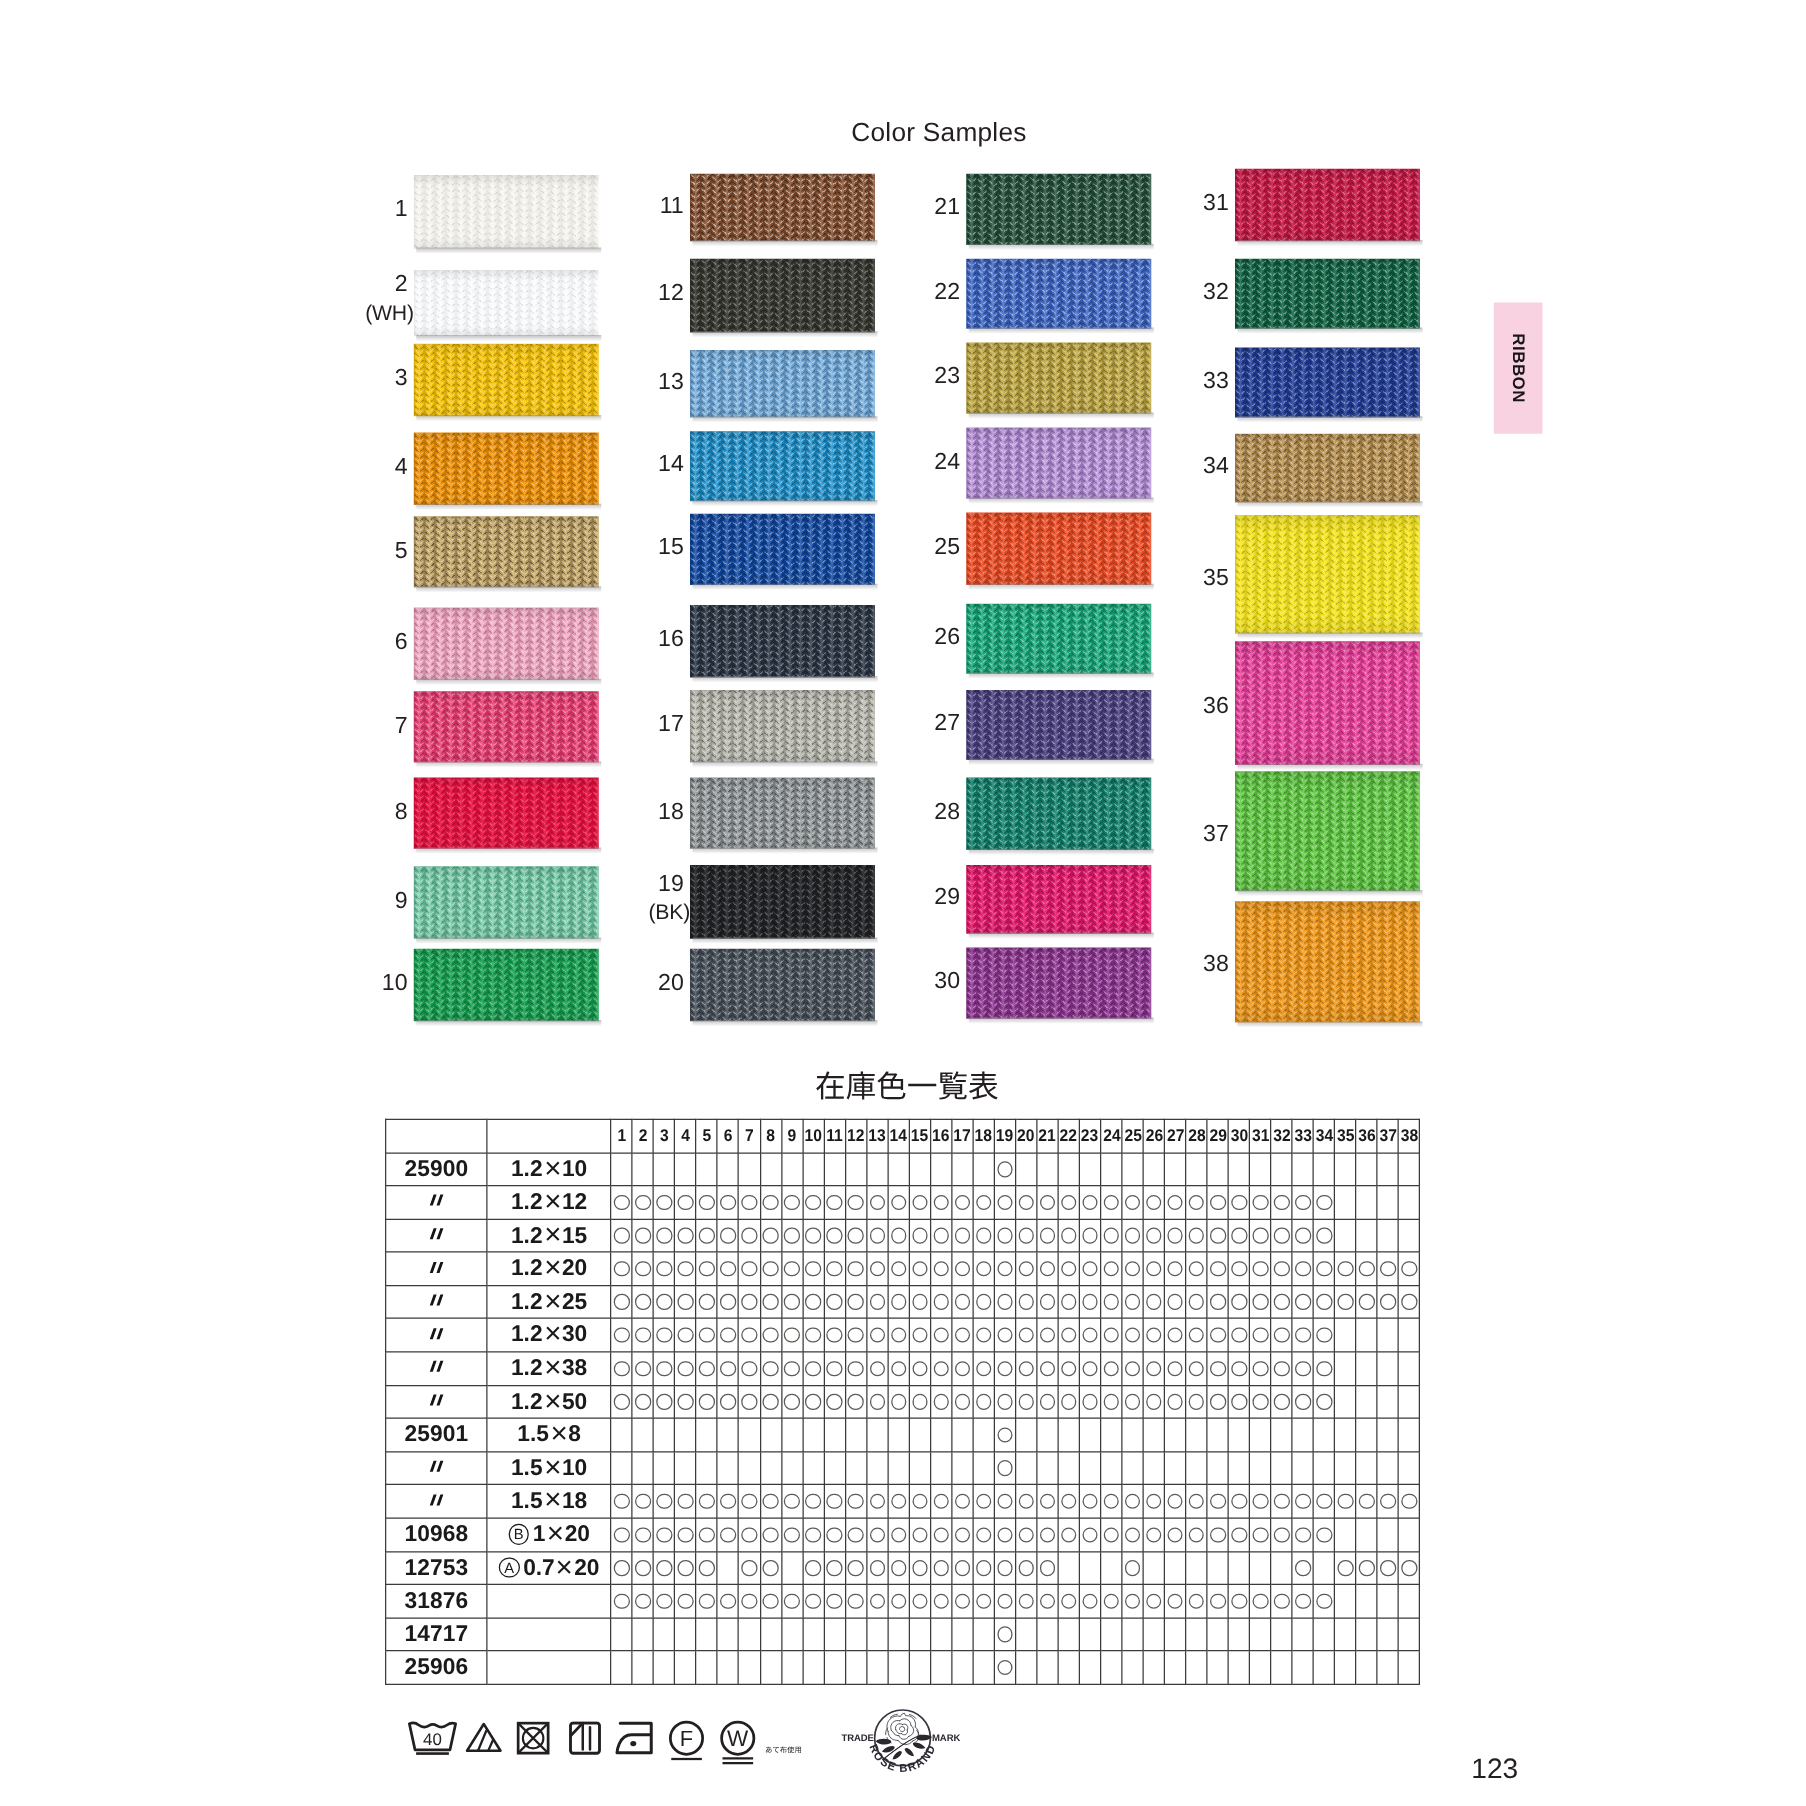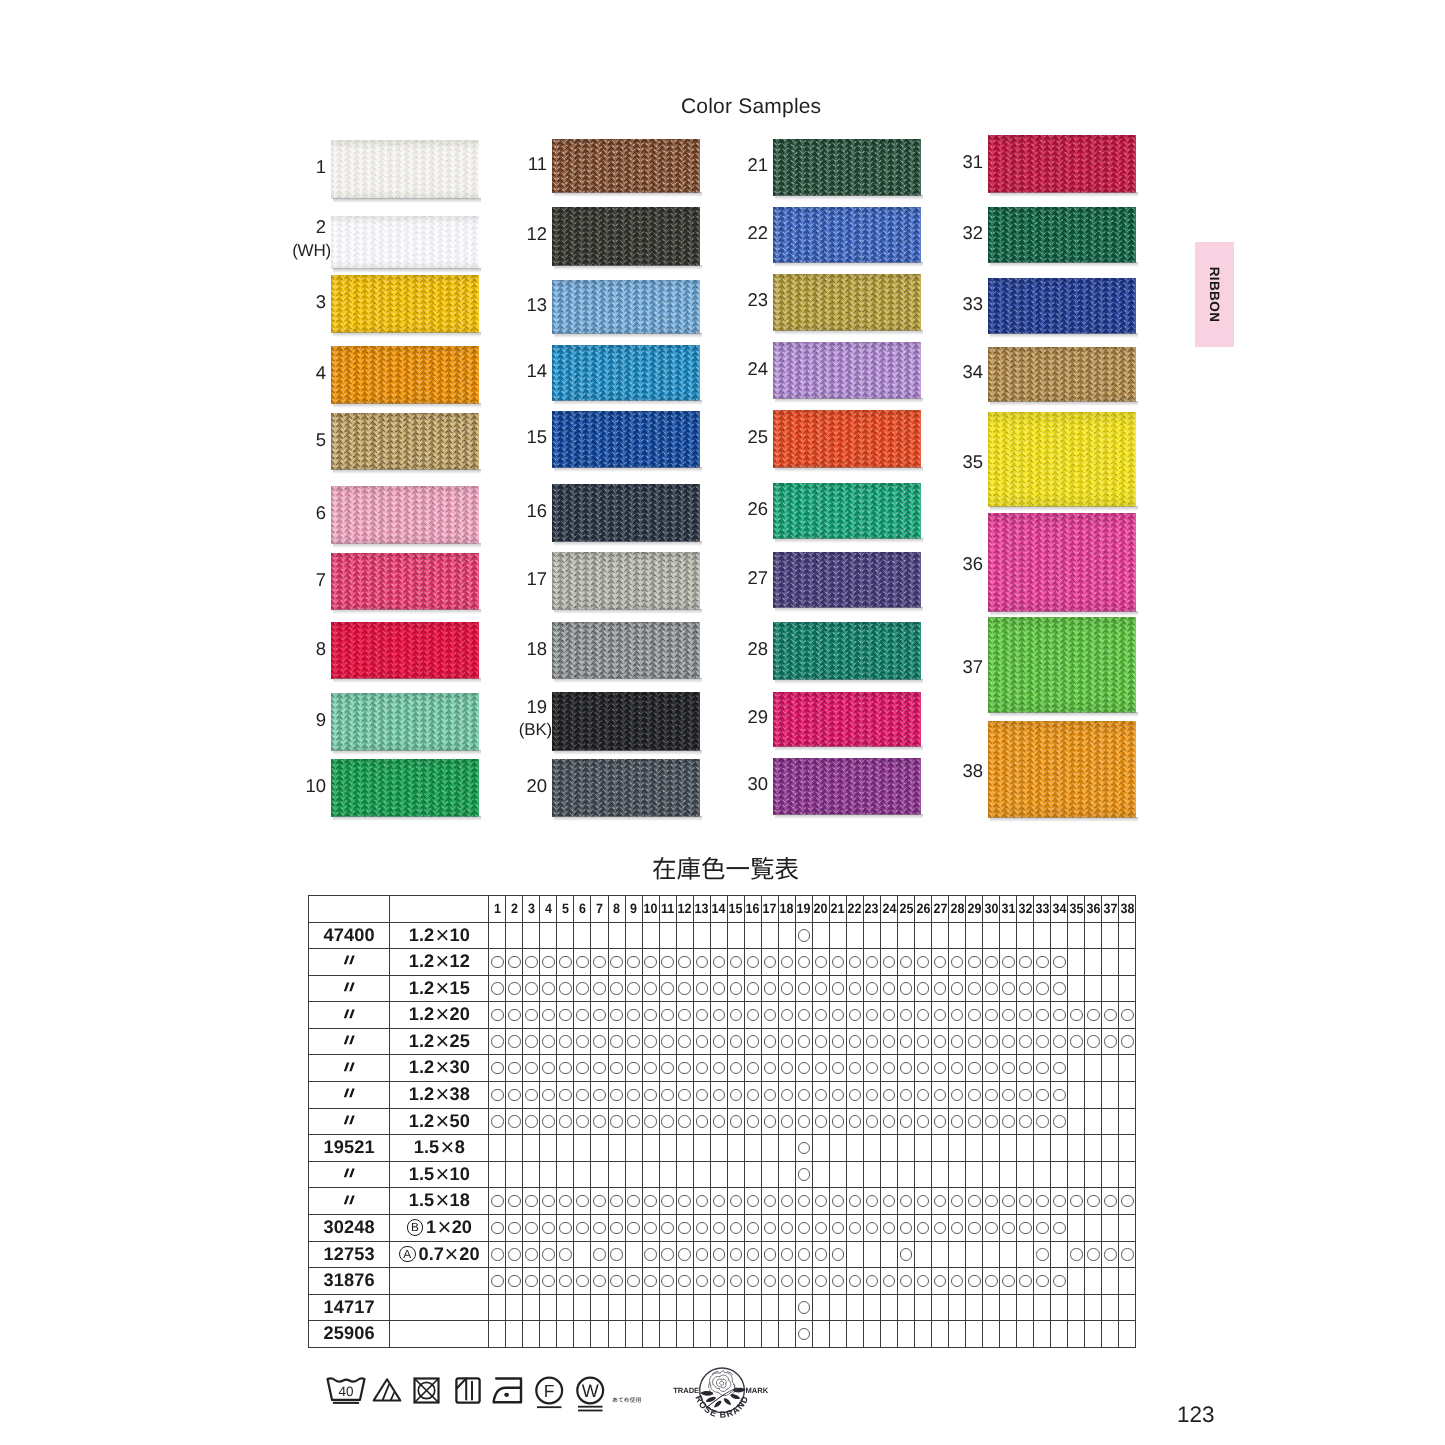--- a/index.html
+++ b/index.html
@@ -563,21 +563,21 @@
           <td class="c-n">31</td>
           <td class="c-n">32</td>
           <td class="c-n">33</td>
           <td class="c-n">34</td>
           <td class="c-n">35</td>
           <td class="c-n">36</td>
           <td class="c-n">37</td>
           <td class="c-n">38</td>
         </tr>
 <tr>
-          <td class="c-code">47400</td>
+          <td class="c-code">25900</td>
           <td class="c-spec"><span class="spec-txt">1.2<span class="mulx"><b>×</b></span>10</span></td>
           <td class="c-n"></td>
           <td class="c-n"></td>
           <td class="c-n"></td>
           <td class="c-n"></td>
           <td class="c-n"></td>
           <td class="c-n"></td>
           <td class="c-n"></td>
           <td class="c-n"></td>
           <td class="c-n"></td>
@@ -1442,21 +1442,21 @@
           </td>
           <td class="c-n mk">
             <i></i>
           </td>
           <td class="c-n"></td>
           <td class="c-n"></td>
           <td class="c-n"></td>
           <td class="c-n"></td>
         </tr>
 <tr>
-          <td class="c-code">19521</td>
+          <td class="c-code">25901</td>
           <td class="c-spec"><span class="spec-txt">1.5<span class="mulx"><b>×</b></span>8</span></td>
           <td class="c-n"></td>
           <td class="c-n"></td>
           <td class="c-n"></td>
           <td class="c-n"></td>
           <td class="c-n"></td>
           <td class="c-n"></td>
           <td class="c-n"></td>
           <td class="c-n"></td>
           <td class="c-n"></td>
@@ -1662,21 +1662,21 @@
             <i></i>
           </td>
           <td class="c-n mk">
             <i></i>
           </td>
           <td class="c-n mk">
             <i></i>
           </td>
         </tr>
 <tr>
-          <td class="c-code">30248</td>
+          <td class="c-code">10968</td>
           <td class="c-spec"><span class="circ-let"><span class="cl-in">B</span></span><span class="spec-txt">1<span class="mulx"><b>×</b></span>20</span></td>
           <td class="c-n mk">
             <i></i>
           </td>
           <td class="c-n mk">
             <i></i>
           </td>
           <td class="c-n mk">
             <i></i>
           </td>

